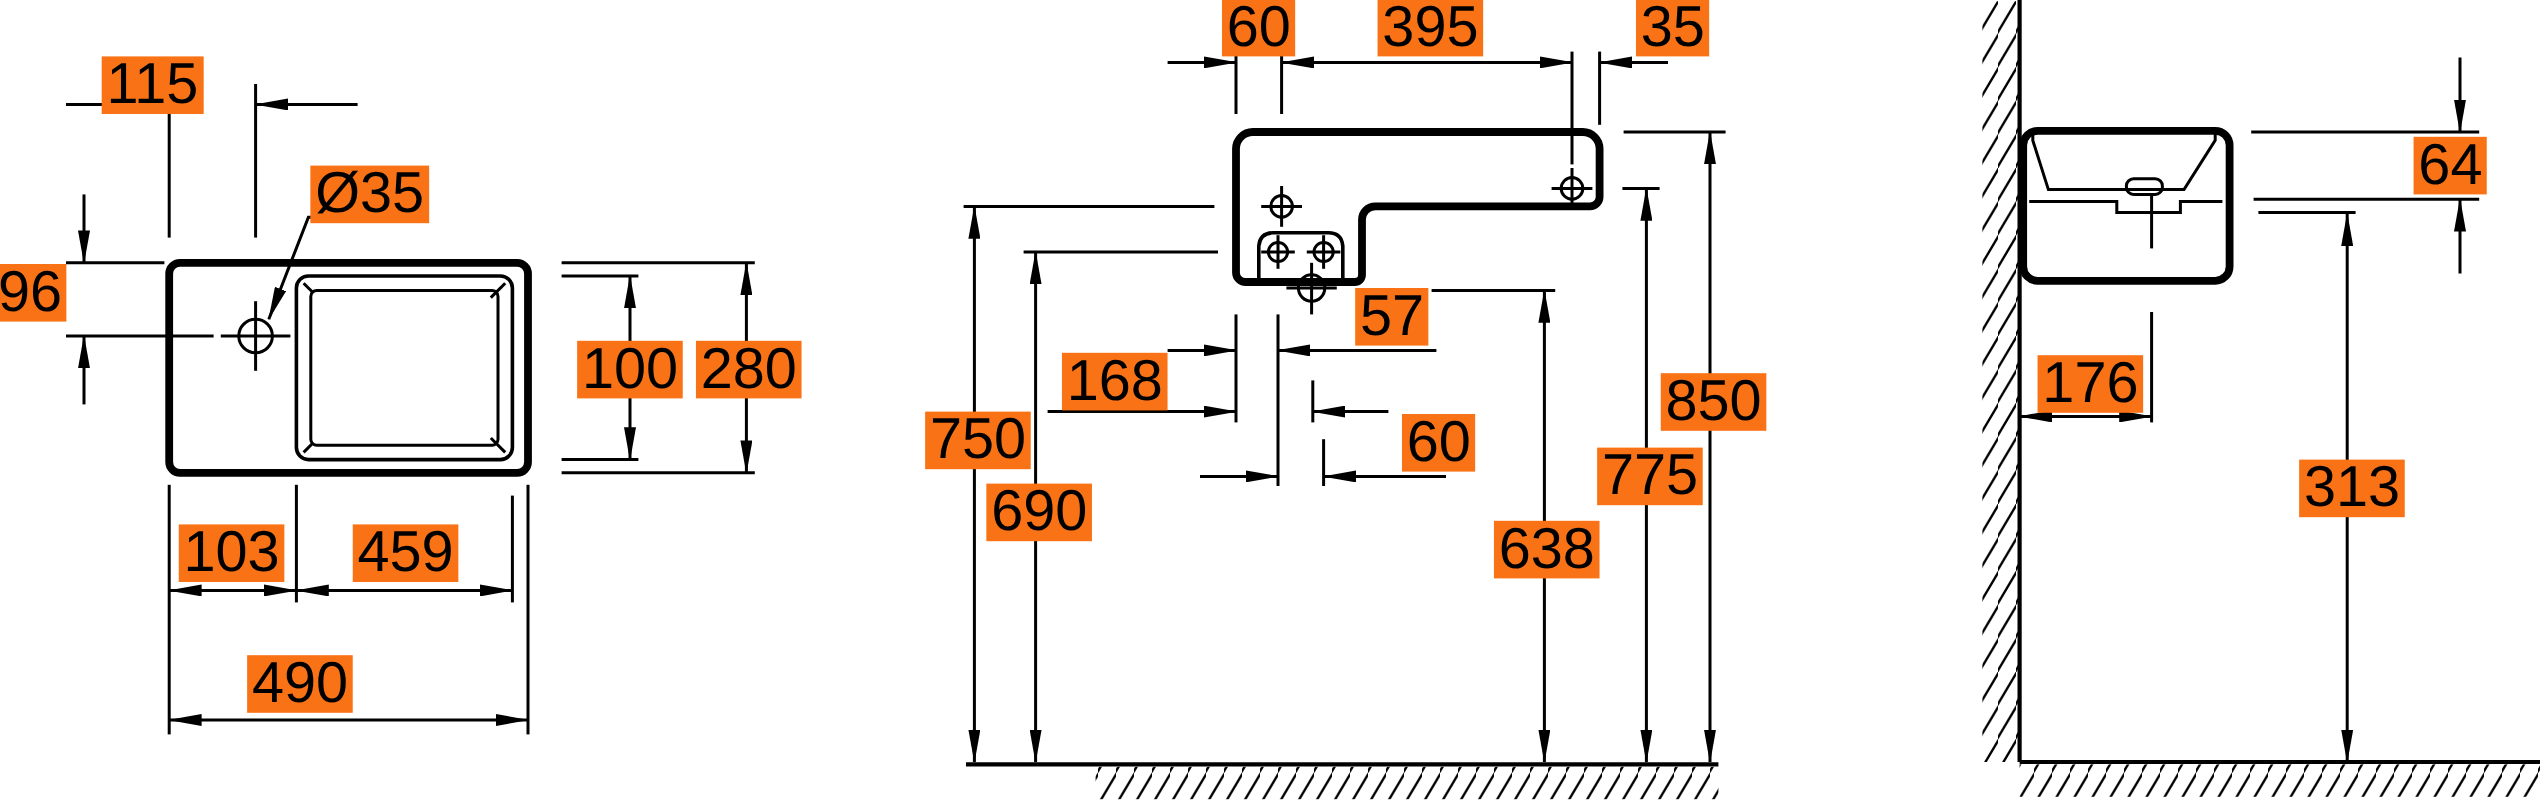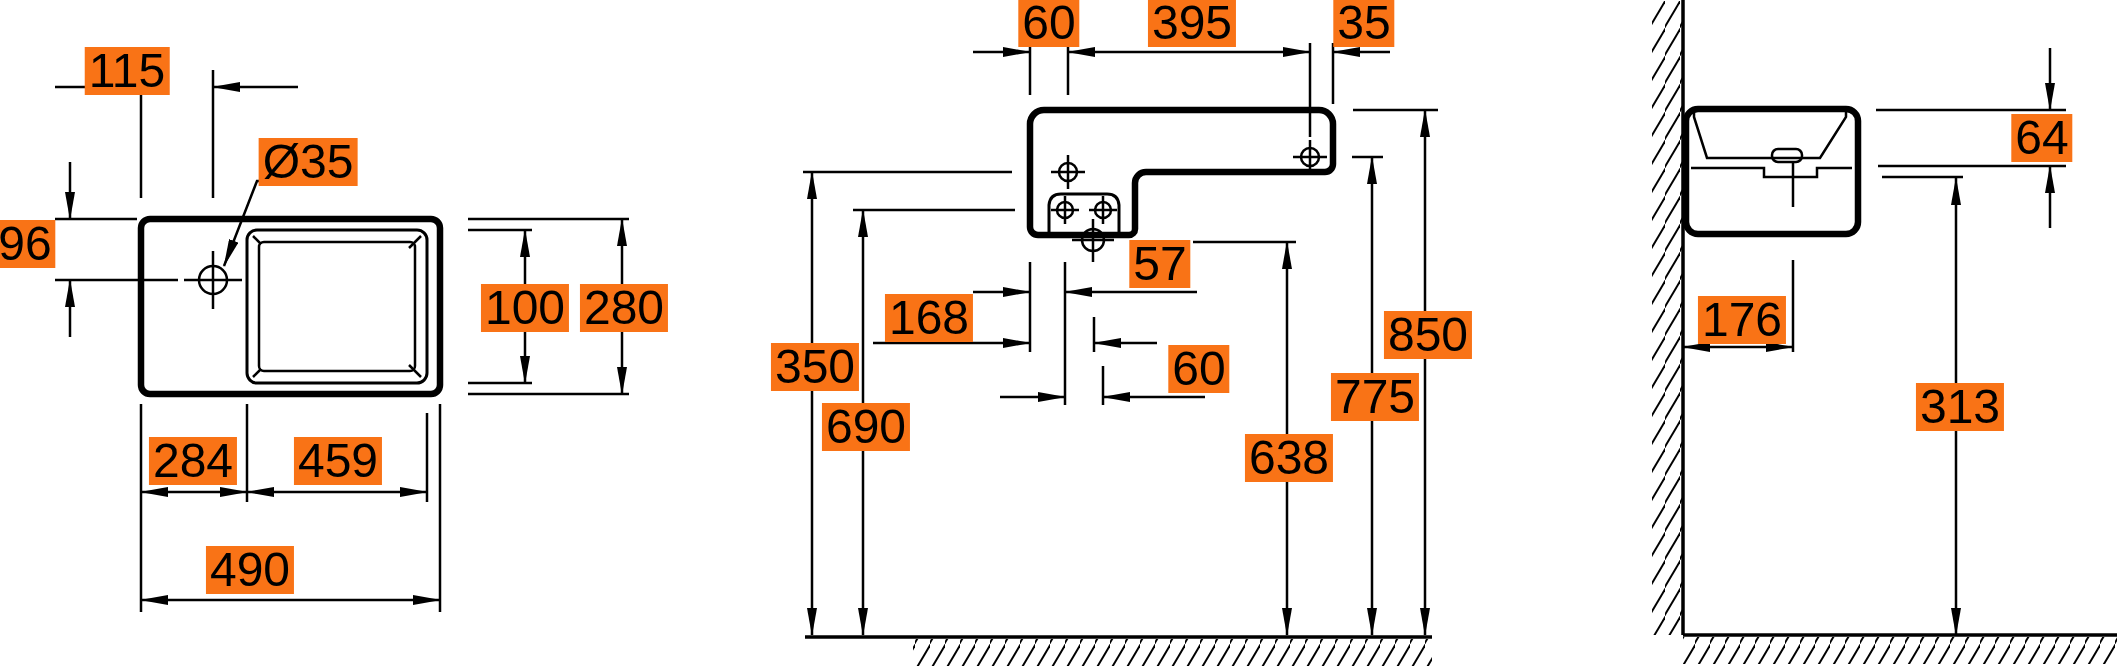--- a/index.html
+++ b/index.html
@@ -166,31 +166,31 @@
 
     <line x1="1683" y1="347" x2="1793" y2="347" class="dim" marker-start="url(#arr)" marker-end="url(#arr)"></line>
   </g>
 </svg>
 
 <div class="lbl" style="left:127px;top:71px">115</div>
 <div class="lbl" style="left:308px;top:162px">Ø35</div>
 <div class="lbl" style="left:25px;top:244px">96</div>
 <div class="lbl" style="left:525px;top:308px">100</div>
 <div class="lbl" style="left:624px;top:308px">280</div>
-<div class="lbl" style="left:193px;top:461px">284</div>
+<div class="lbl" style="left:193px;top:461px">103</div>
 <div class="lbl" style="left:338px;top:461px">459</div>
 <div class="lbl" style="left:250px;top:570px">490</div>
 
 <div class="lbl" style="left:1049px;top:23px">60</div>
 <div class="lbl" style="left:1192px;top:23px">395</div>
-<div class="lbl" style="left:1364px;top:23px">35</div>
+<div class="lbl" style="left:1394px;top:23px">35</div>
 <div class="lbl" style="left:1160px;top:264px">57</div>
 <div class="lbl" style="left:929px;top:318px">168</div>
 <div class="lbl" style="left:1199px;top:369px">60</div>
-<div class="lbl" style="left:815px;top:367px">350</div>
+<div class="lbl" style="left:815px;top:367px">750</div>
 <div class="lbl" style="left:866px;top:427px">690</div>
 <div class="lbl" style="left:1289px;top:458px">638</div>
 <div class="lbl" style="left:1375px;top:397px">775</div>
 <div class="lbl" style="left:1428px;top:335px">850</div>
 
 <div class="lbl" style="left:2042px;top:138px">64</div>
 <div class="lbl" style="left:1742px;top:320px">176</div>
 <div class="lbl" style="left:1960px;top:407px">313</div>
 
 </div>

